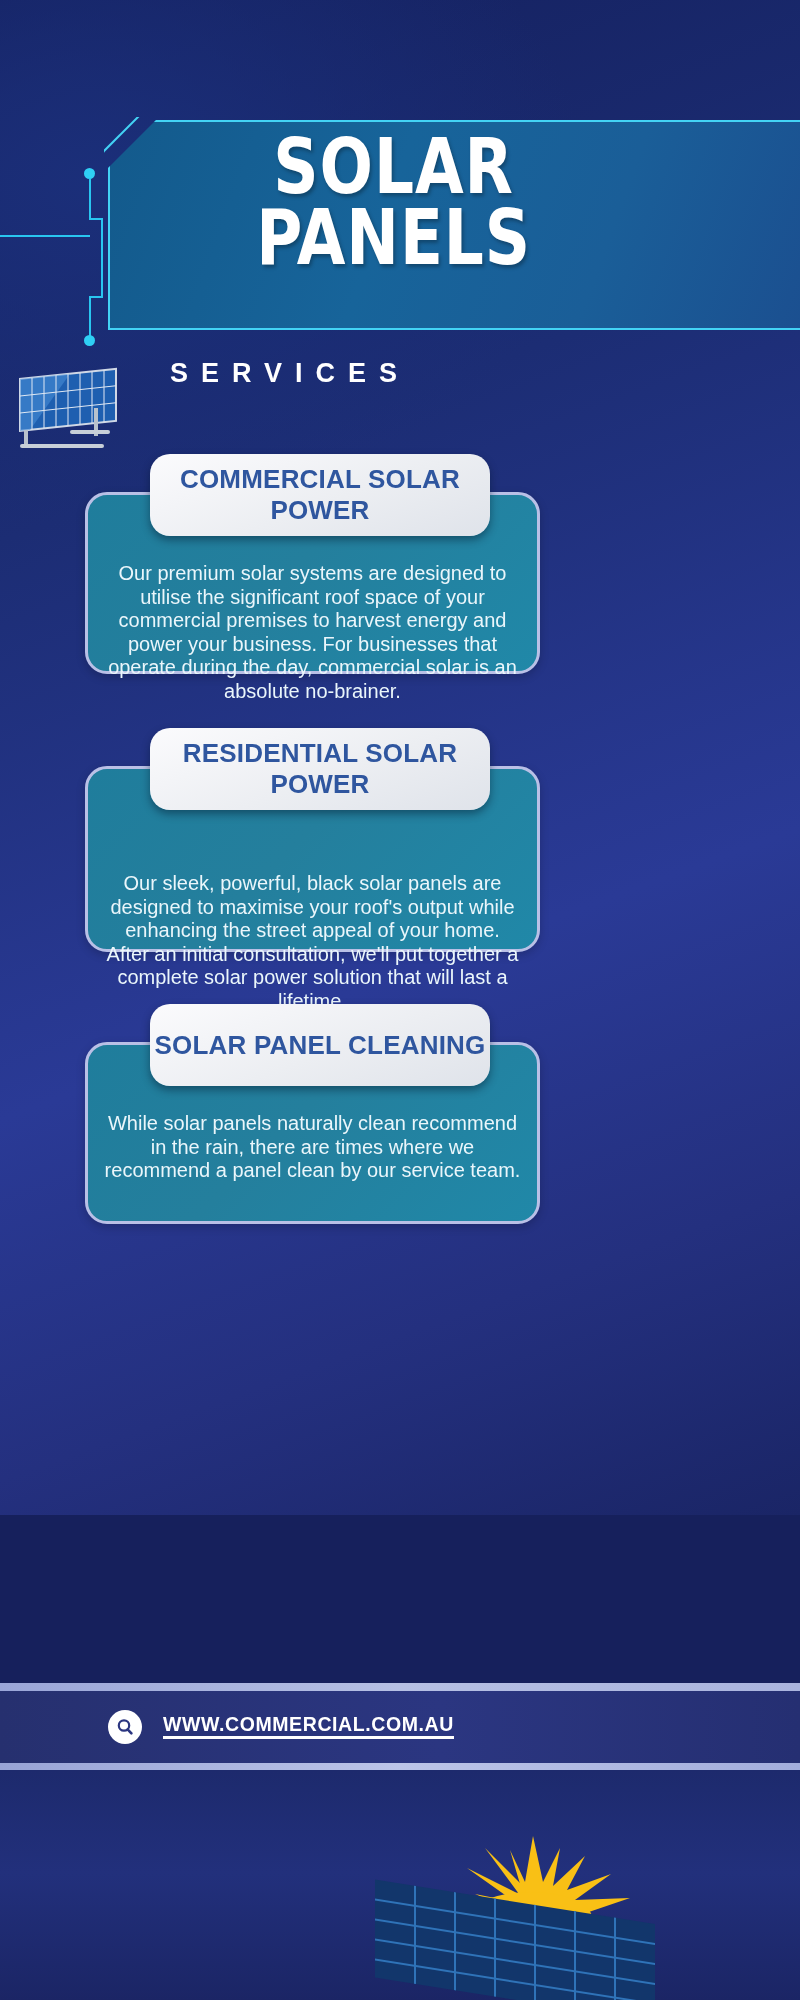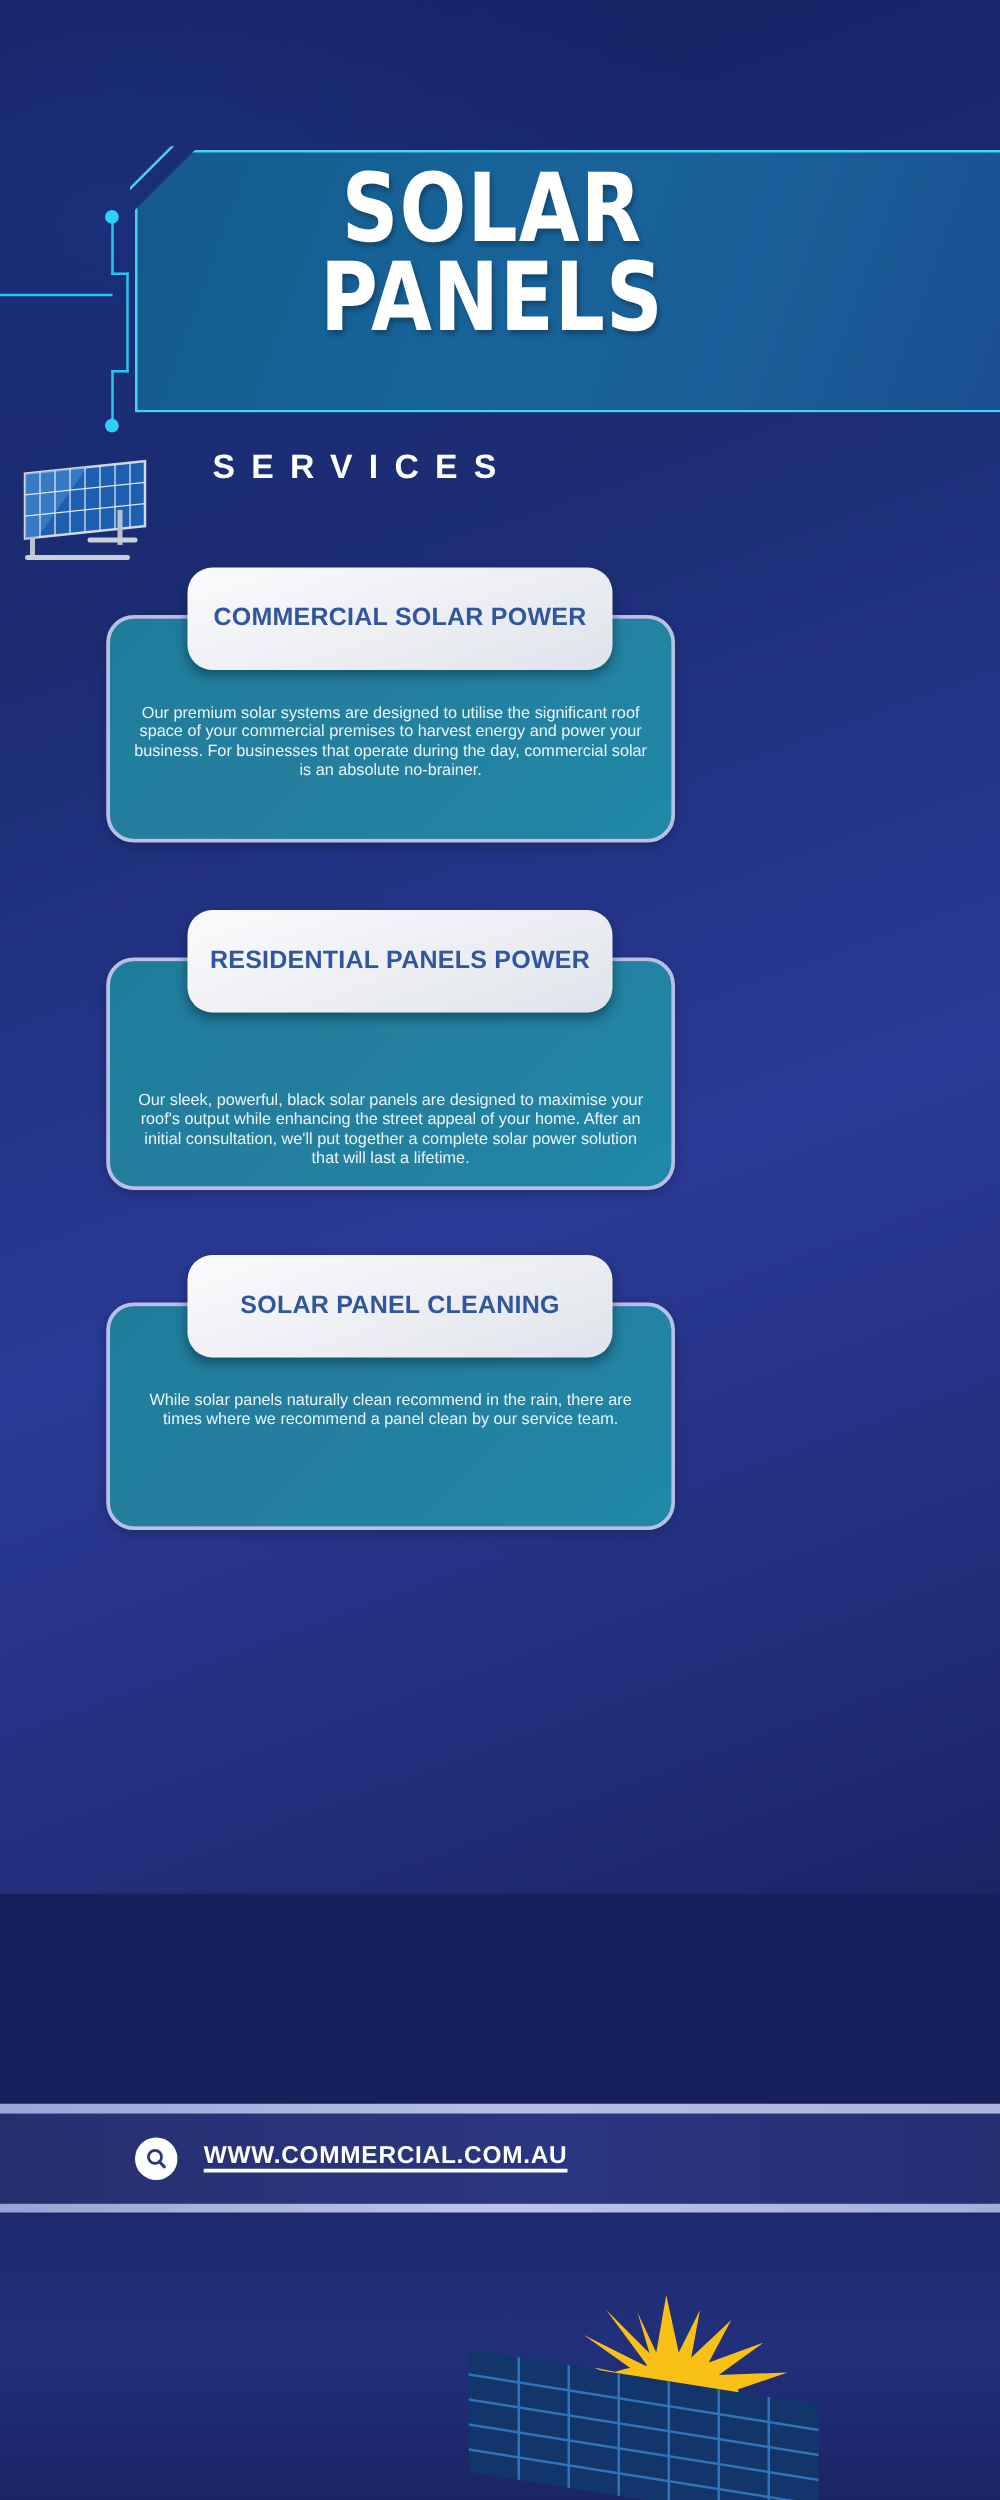--- a/index.html
+++ b/index.html
@@ -74,26 +74,26 @@
     box-shadow:0 3px 10px rgba(0,0,0,0.2);
   }
   .card-pill {
     position:absolute; left:65px; width:340px; height:82px;
     border-radius:20px;
     background:linear-gradient(160deg,#fbfbfd 0%,#eceef2 55%,#dfe3ea 100%);
     box-shadow:0 4px 9px rgba(3,20,40,0.45);
     display:flex; align-items:center; justify-content:center;
   }
   .card-title {
-    color:#2f569f; font-size:20px; font-weight:bold;
+    color:#2f569f; font-size:26px; font-weight:bold;
     line-height:1.18; text-align:center; letter-spacing:0.2px;
   }
   .card-text {
     position:absolute; left:18px; width:419px;
-    color:#eaf6fb; font-size:13px; line-height:1.18;
+    color:#eaf6fb; font-size:20px; line-height:1.18;
     text-align:center;
   }
   
   .foot-band-top {
     position:absolute; left:0; top:1683px; width:800px; height:8px;
     background:linear-gradient(90deg,#9aa6d8,#b6c0e4,#aab4de);
   }
   .foot-band-mid {
     position:absolute; left:0; top:1691px; width:800px; height:72px;
     background:linear-gradient(90deg,#26306f 0%,#2b3681 55%,#252f72 100%);
@@ -172,21 +172,21 @@
     <div class="card-body" style="top:0; height:182px;"></div>
     <div class="card-pill" style="top:-38px;">
       <div class="card-title">COMMERCIAL SOLAR POWER</div>
     </div>
     <div class="card-text" style="top:70px;">Our premium solar systems are designed to utilise the significant roof space of your commercial premises to harvest energy and power your business. For businesses that operate during the day, commercial solar is an absolute no-brainer.</div>
   </div>
 
   <div class="card" style="top:766px;">
     <div class="card-body" style="top:0; height:186px;"></div>
     <div class="card-pill" style="top:-38px;">
-      <div class="card-title">RESIDENTIAL PANELS POWER</div>
+      <div class="card-title">RESIDENTIAL SOLAR POWER</div>
     </div>
     <div class="card-text" style="top:70px;margin-top:36px;">Our sleek, powerful, black solar panels are designed to maximise your roof's output while enhancing the street appeal of your home. After an initial consultation, we'll put together a complete solar power solution that will last a lifetime.</div>
   </div>
 
   <div class="card" style="top:1042px;">
     <div class="card-body" style="top:0; height:182px;"></div>
     <div class="card-pill" style="top:-38px;">
       <div class="card-title">SOLAR PANEL CLEANING</div>
     </div>
     <div class="card-text" style="top:70px;">While solar panels naturally clean recommend in the rain, there are times where we recommend a panel clean by our service team.</div>

